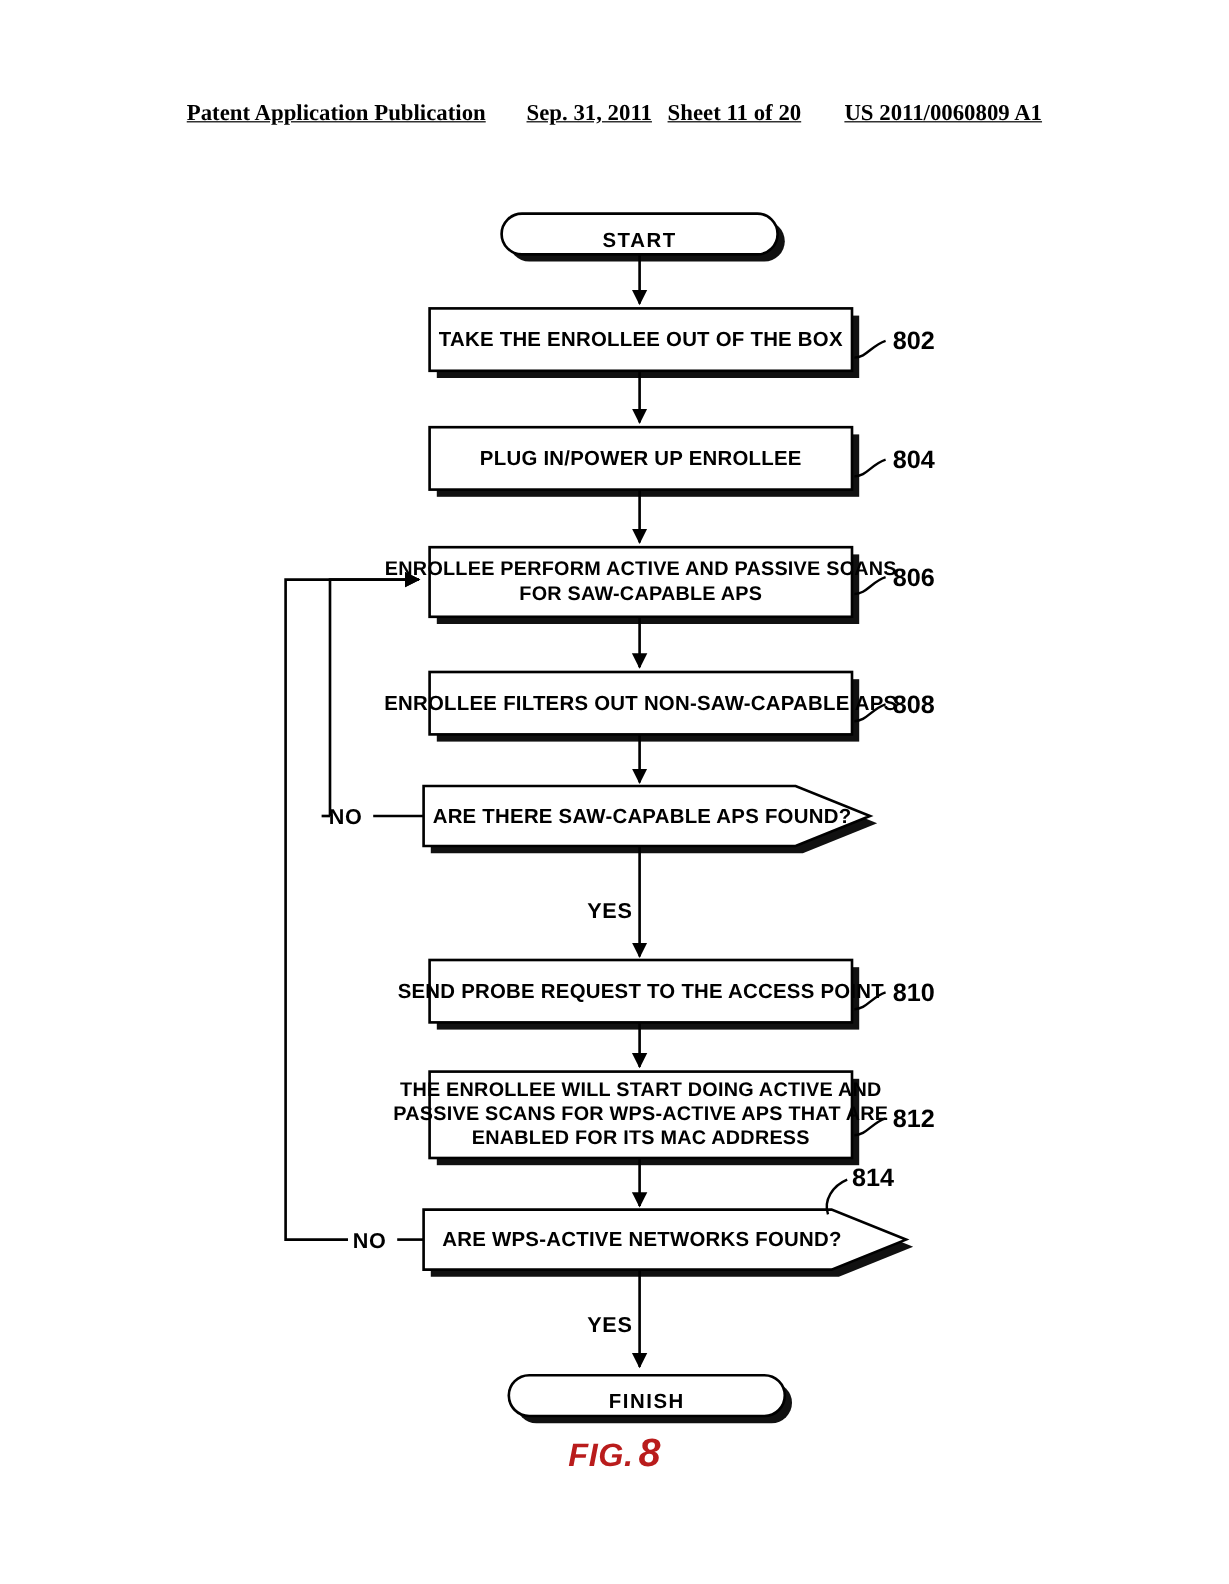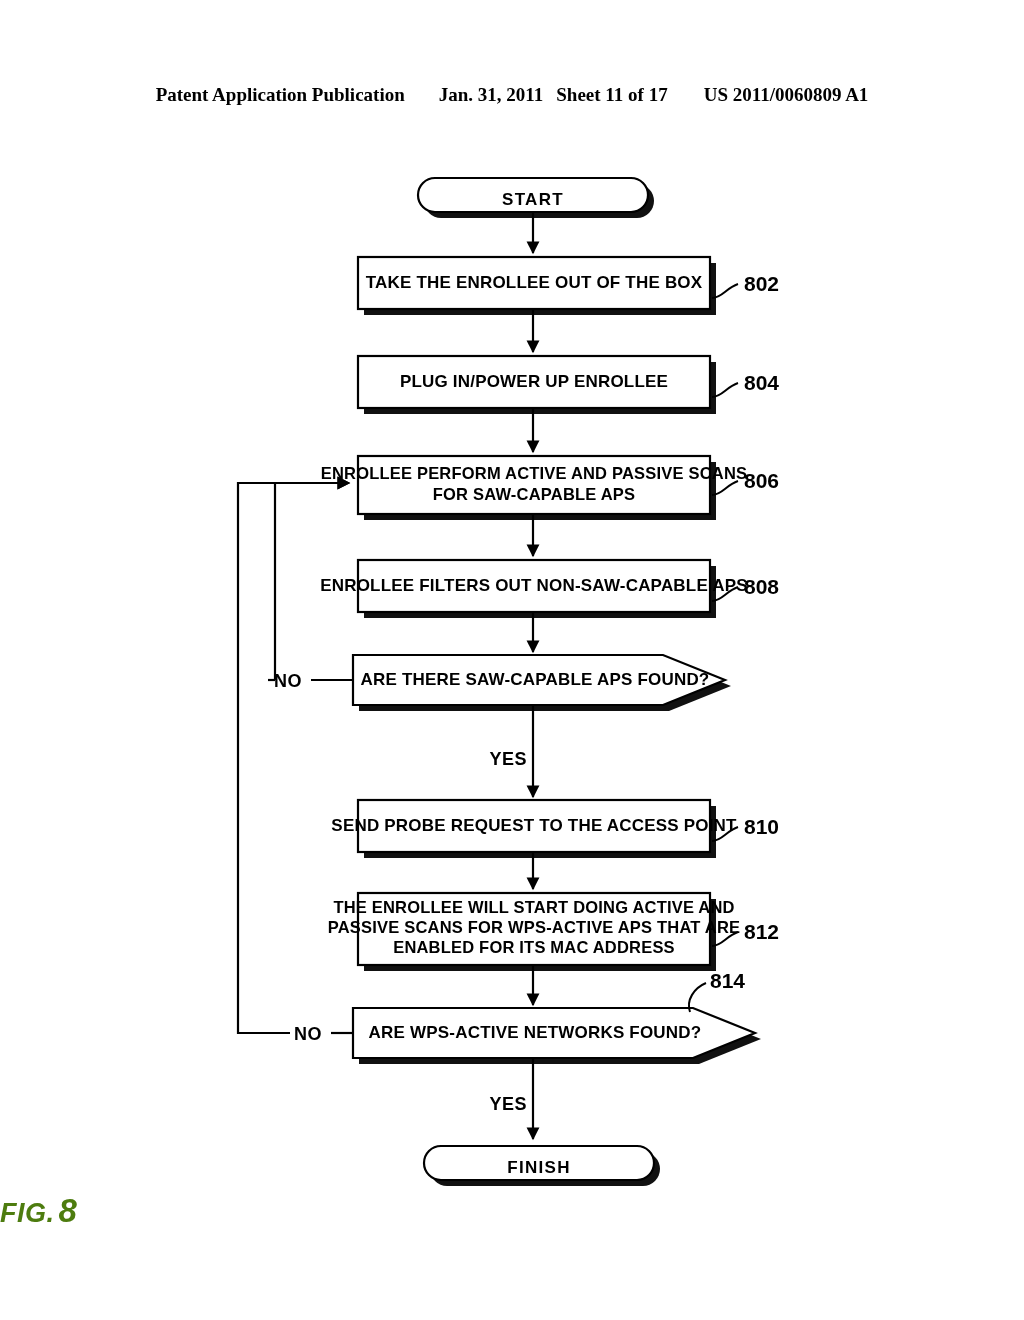--- a/index.html
+++ b/index.html
@@ -20,21 +20,21 @@
     left: 0;
     top: 84px;
     width: 1024px;
     text-align: center;
     font-family: "Liberation Serif", serif;
     font-weight: bold;
     font-size: 19px;
     color: #000;
     white-space: nowrap;
   }
-  #header .seg { display: inline-block; vertical-align: baseline; }
+  #header .seg { display: inline-block; vertical-align: baseline; text-decoration: underline; }
   #header .gap-lg { display: inline-block; width: 34px; }
   #header .gap-md { display: inline-block; width: 13px; }
   #header .gap-xl { display: inline-block; width: 36px; }
 
   #flow {
     position: absolute;
     left: 0;
     top: 0;
   }
   .shape-text {
@@ -68,36 +68,36 @@
   .box-fill { fill: #ffffff; stroke: #000000; stroke-width: 2.2; }
   .shadow { fill: #111111; stroke: none; }
   .conn { stroke: #000000; stroke-width: 2.2; fill: none; }
   .leader { stroke: #000000; stroke-width: 2.0; fill: none; }
 
   #figcaption {
     position: absolute;
     left: 0;
     top: 1192px;
     width: 1024px;
-    text-align: left;
+    text-align: center;
     font-family: "Liberation Sans Narrow", "Liberation Sans", sans-serif;
     font-style: italic;
     font-weight: 700;
-    color: #4d7c0f;
+    color: #b91c1c;
   }
   #figcaption .fig-label { font-size: 27px; letter-spacing: 0.5px; }
   #figcaption .fig-num { font-size: 33px; margin-left: 4px; }
 </style>
 </head>
 <body>
 
 <div id="page">
 
   <div id="header">
-    <span class="seg">Patent Application Publication</span><span class="gap-lg"></span><span class="seg">Jan. 31, 2011</span><span class="gap-md"></span><span class="seg">Sheet 11 of 17</span><span class="gap-xl"></span><span class="seg">US 2011/0060809 A1</span>
+    <span class="seg">Patent Application Publication</span><span class="gap-lg"></span><span class="seg">Sep. 31, 2011</span><span class="gap-md"></span><span class="seg">Sheet 11 of 20</span><span class="gap-xl"></span><span class="seg">US 2011/0060809 A1</span>
   </div>
 
   <svg id="flow" width="1024" height="1320" viewBox="0 0 1024 1320">
     <defs>
       <marker id="arrow" viewBox="0 0 12 12" refX="9" refY="6" markerWidth="7" markerHeight="7" orient="auto-start-reverse">
         <path d="M 0 1 L 10 6 L 0 11 z" fill="#000000"></path>
       </marker>
     </defs>
 
     <g>

